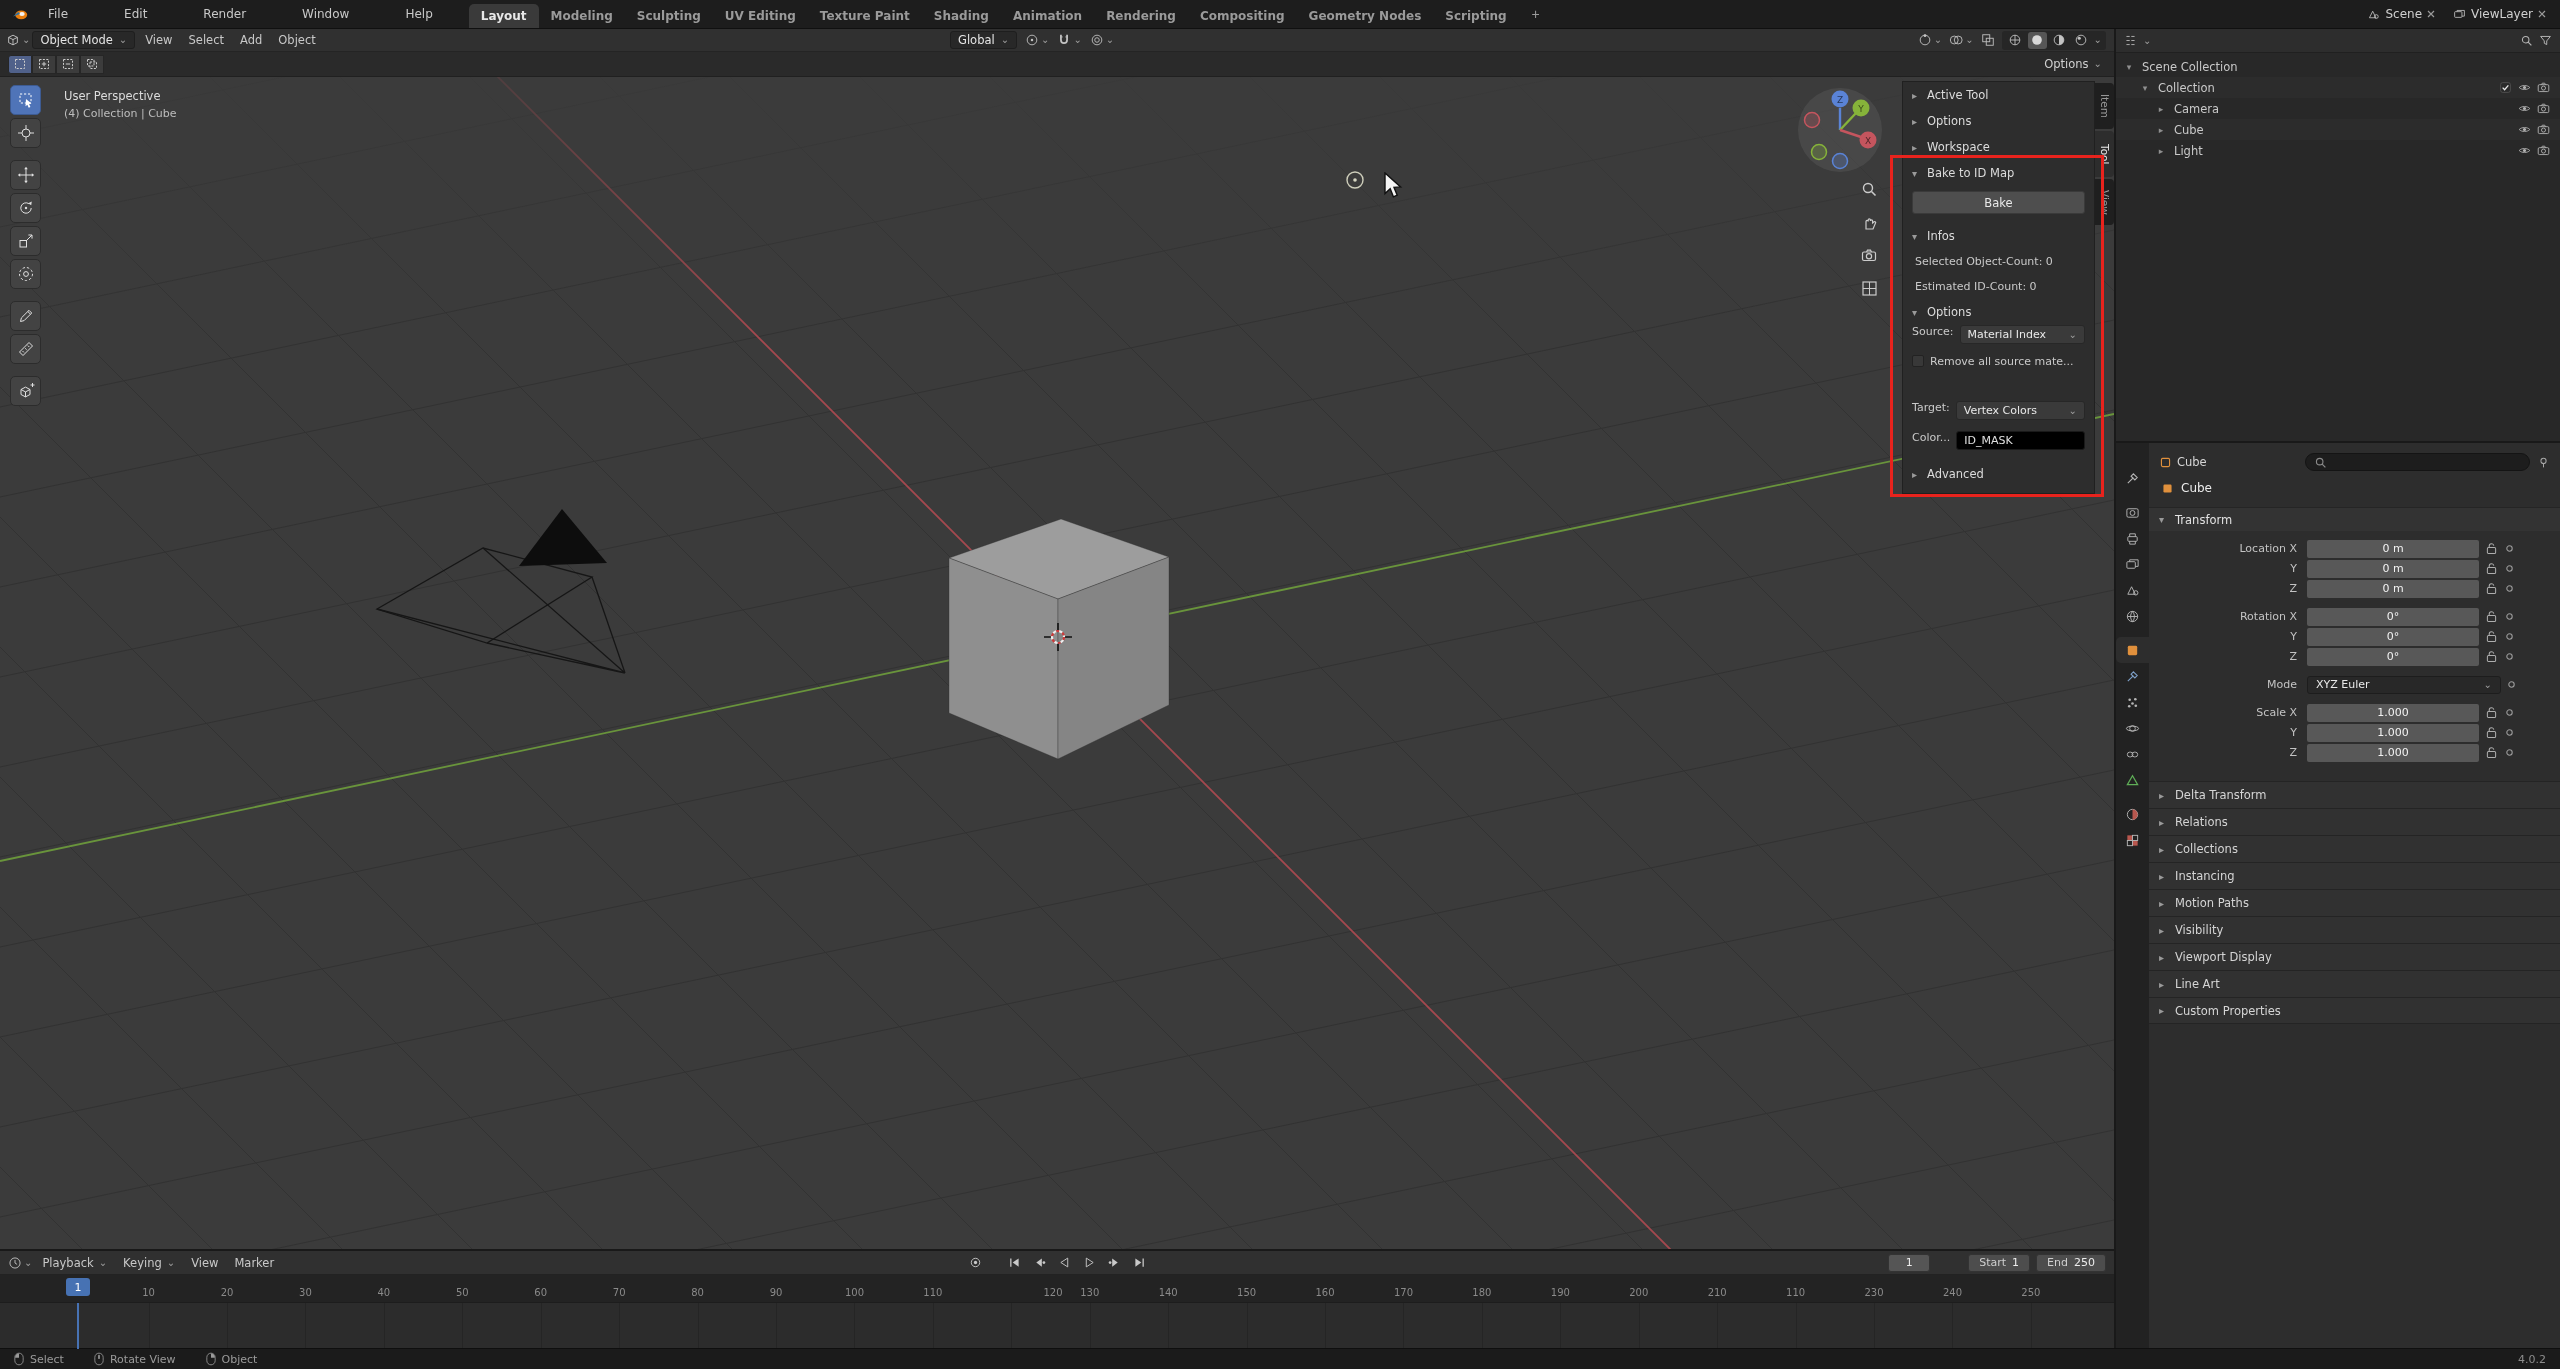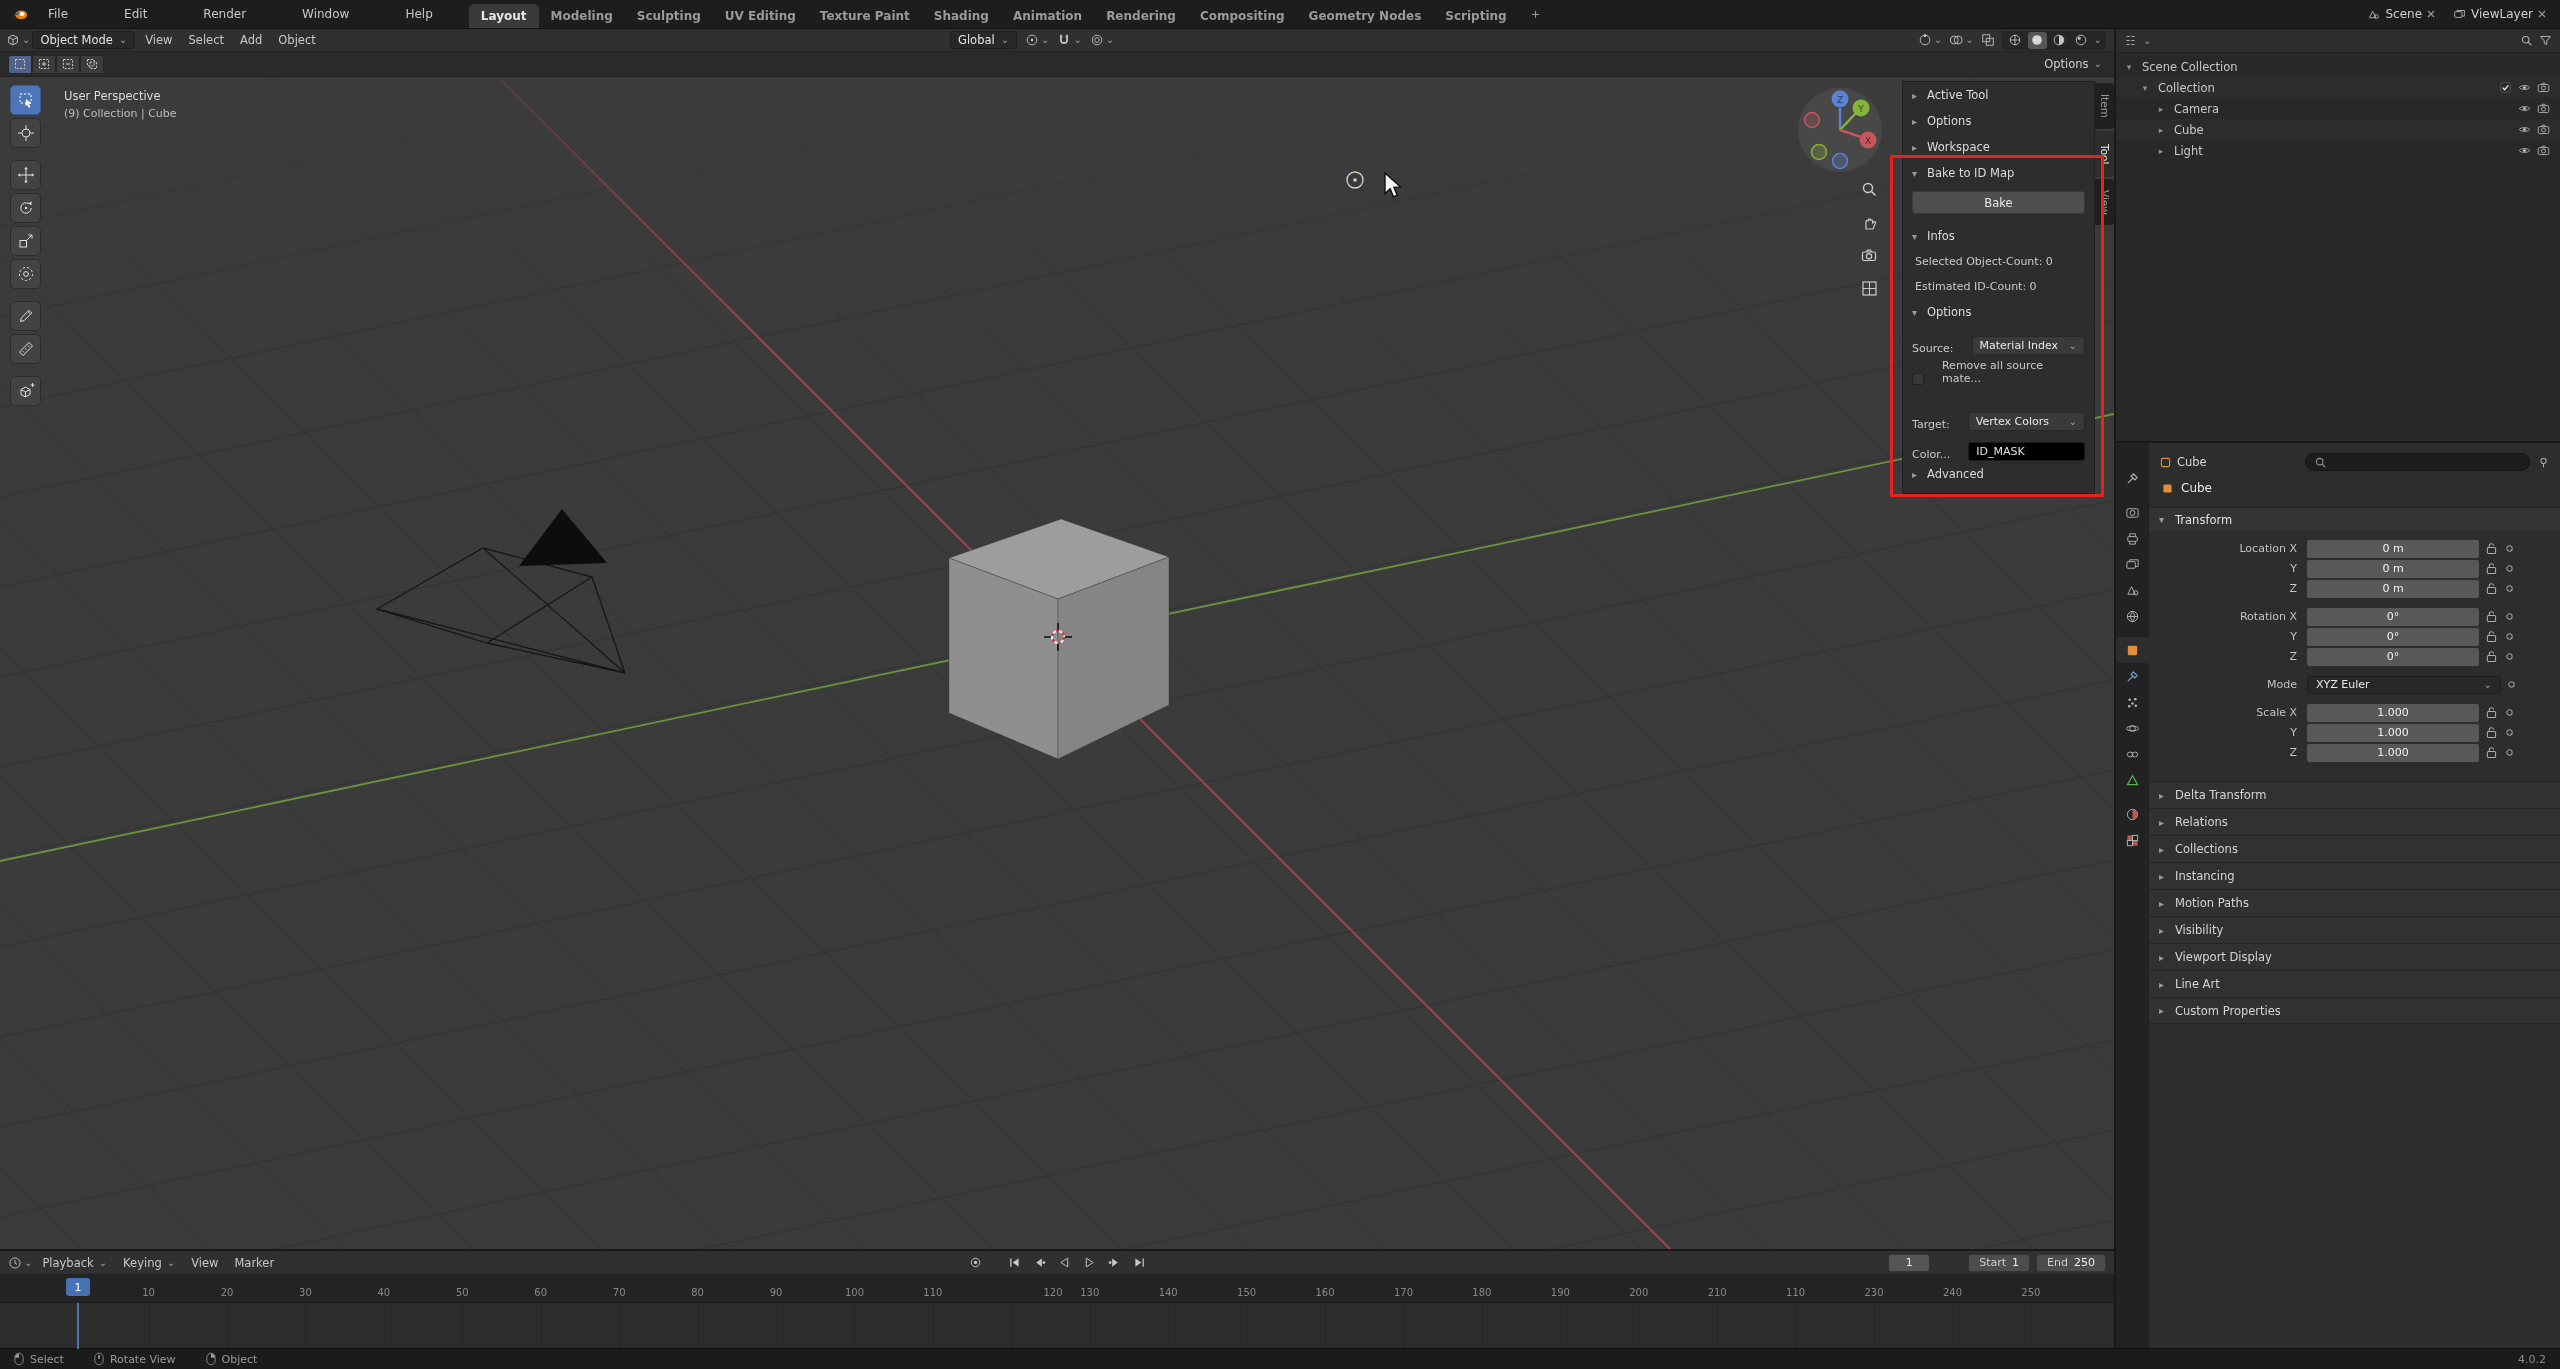--- a/index.html
+++ b/index.html
@@ -74,21 +74,21 @@
   #light-glyph{position:absolute;left:1337px;top:85px;z-index:5;}
 
   
   #npanel{position:absolute;left:1902px;top:4px;z-index:7;display:flex;align-items:flex-start;}
   #npanel-content{width:193px;background:#2d2d2d;border:1px solid #202020;padding-bottom:6px;}
   .np-header{height:26px;display:flex;align-items:center;gap:6px;padding:0 9px;font-size:11.5px;color:#dcdcdc;white-space:nowrap;}
   .np-caret{color:#9a9a9a;font-size:10px;width:9px;}
   .np-btn-wrap{padding:5px 9px 9px;}
   .np-button{width:100%;height:23px;background:#4e4e4e;border:1px solid #3a3a3a;border-radius:3px;color:#eaeaea;font-size:11.5px;display:flex;align-items:center;justify-content:center;}
   .np-info{padding:4px 12px;font-size:11px;color:#c9c9c9;height:25px;display:flex;align-items:center;}
-  .np-row{display:flex;align-items:flex-end;gap:18px;padding:0 9px;height:30px;font-size:11px;color:#c9c9c9;}
+  .np-row{display:flex;align-items:flex-start;gap:6px;padding:0 9px;height:30px;font-size:11px;color:#c9c9c9;}
   .np-dd{flex:1;height:19px;background:#3a3a3a;border:1px solid #272727;border-radius:3px;display:flex;align-items:center;padding:0 7px;color:#e8e8e8;font-size:11px;}
   .np-dd .caret{margin-left:auto;}
   .np-field{flex:1;height:19px;background:#000000;border:1px solid #1a1a1a;border-radius:3px;display:flex;align-items:center;padding:0 7px;color:#e0e0e0;font-size:11px;}
   .np-check{width:12px;height:12px;background:#383838;border:1px solid #222;border-radius:2px;}
   .np-spacer{height:16px;}
   #npanel-tabs{width:19px;display:flex;flex-direction:column;gap:2px;padding-top:2px;}
   .ntab{writing-mode:vertical-rl;font-size:10.5px;color:#9a9a9a;background:#1f1f1f;border-radius:0 4px 4px 0;height:46px;display:flex;align-items:center;justify-content:center;}
   .ntab.active{background:#2d2d2d;color:#e8e8e8;}
   #bake-highlight{position:absolute;left:1890px;top:78px;width:214px;height:342px;border:3px solid var(--highlight-red);z-index:11;pointer-events:none;}
 
@@ -416,21 +416,21 @@
       <g>
         <path d="M1058 546 v8 M1058 566 v8 M1044 560 h8 M1064 560 h8" stroke="#111" stroke-width="1.6"></path>
         <circle cx="1058" cy="560" r="6" fill="none" stroke="#cc3b3b" stroke-width="2.2" stroke-dasharray="3.2 3.2"></circle>
         <circle cx="1058" cy="560" r="6" fill="none" stroke="#ededed" stroke-width="2.2" stroke-dasharray="3.2 3.2" stroke-dashoffset="3.2"></circle>
       </g>
     </svg>
     <div id="vp-fade"></div>
 
     <div class="vp-overlay-text">
       <div class="l1">User Perspective</div>
-      <div class="l2">(9) Collection | Cube</div>
+      <div class="l2">(4) Collection | Cube</div>
     </div>
 
     <div id="light-glyph">
       <svg width="36" height="36" viewBox="0 0 36 36">
           <circle cx="18" cy="18" r="8" fill="none" stroke="#d6d6c2" stroke-width="1.4" opacity="0.95"></circle>
           <circle cx="18" cy="18" r="1.8" fill="#d6d6c2"></circle>
         </svg>
     </div>
 
     <div id="left-toolbar">

